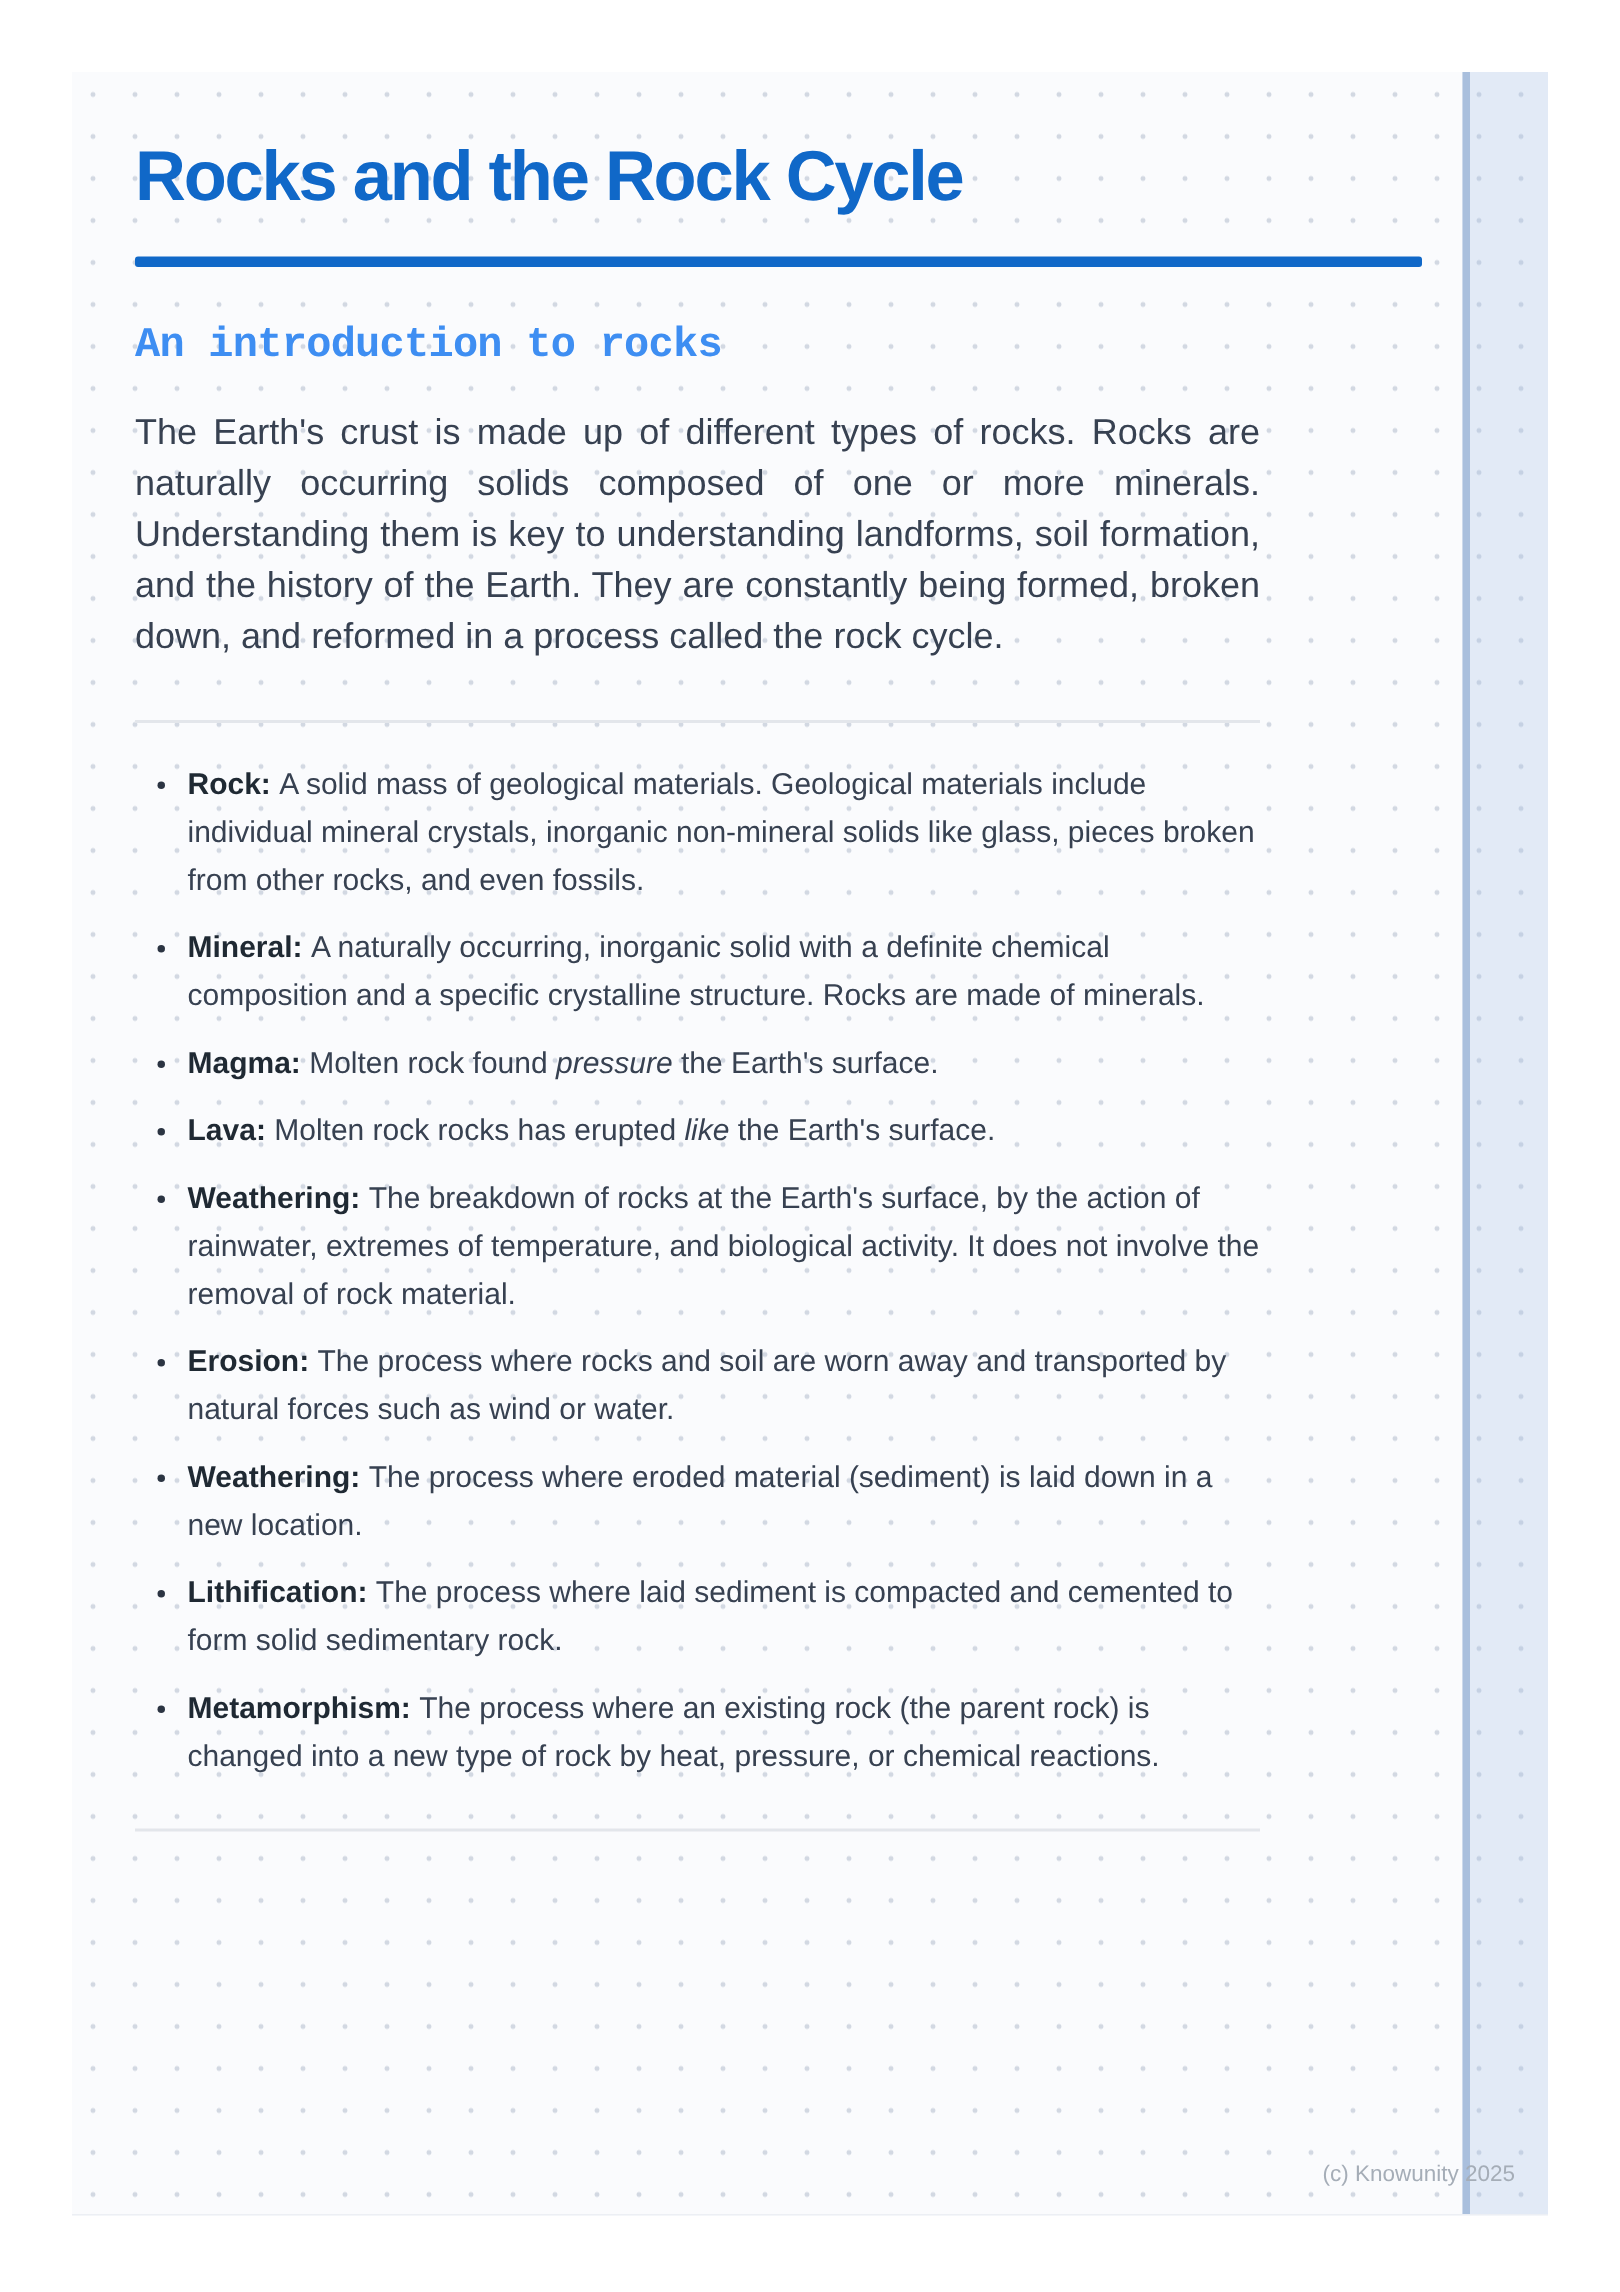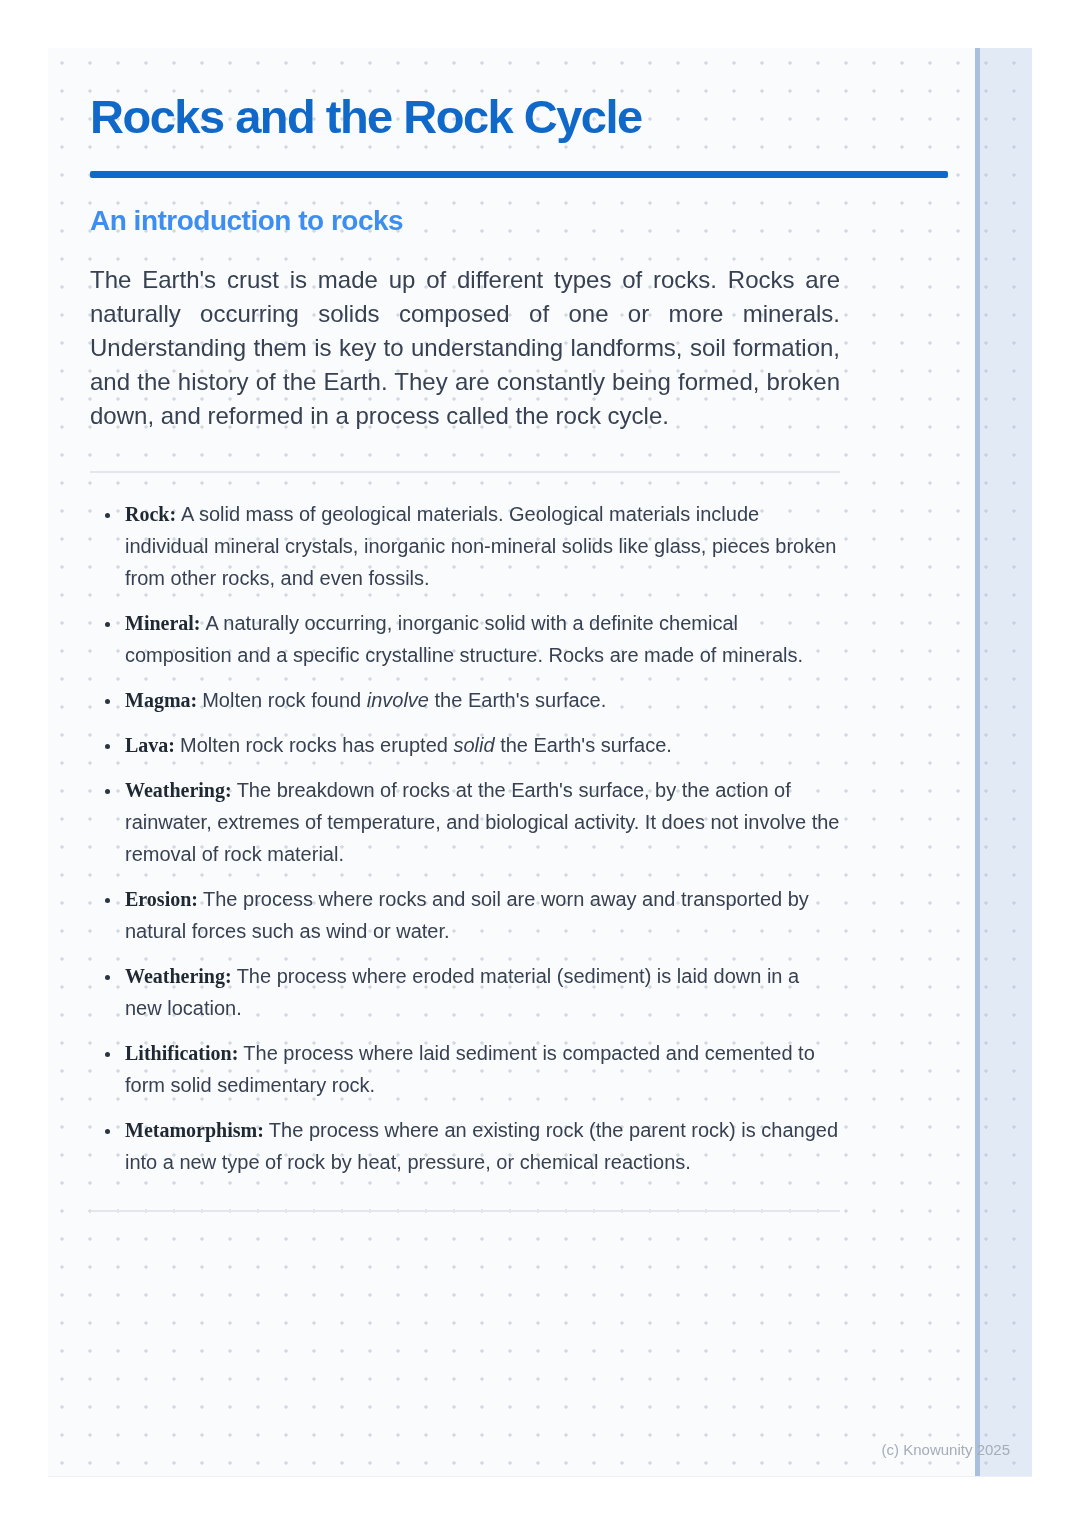--- a/index.html
+++ b/index.html
@@ -46,21 +46,21 @@
     color:var(--title-blue);
   }
   .title-rule{
     margin-top:27px;height:7px;width:858px;
     background:var(--title-blue);border-radius:2px;
   }
   h2.section-heading{
     font-size:28px;font-weight:700;letter-spacing:-0.5px;
     color:var(--heading-blue);
   }
-  .sec-intro h2{margin-top:27px;}
+  .sec-intro h2{margin-top:37px;font-family:Liberation Mono, monospace;}
   p.intro-paragraph{
     margin-top:26px;
     font-size:24px;line-height:34px;color:var(--body-text);
     text-align:justify;
   }
   hr.section-divider{
     border:none;border-top:2px solid var(--divider);
     width:750px;
   }
   hr.d1{margin-top:38px;}
@@ -70,21 +70,21 @@
     margin-top:25px;
     padding-left:32px;
     list-style:disc outside;
   }
   ul.key-terms li{
     font-size:20px;line-height:32px;color:var(--body-text);
     margin-bottom:13px;
     padding-left:3px;
   }
   ul.key-terms li::marker{color:#2b3442;font-size:17px;}
-  ul.key-terms li b{color:var(--term-text);font-weight:700;font-family:Liberation Serif, serif;}
+  ul.key-terms li b{color:var(--term-text);font-weight:700;}
   ul.key-terms li em{font-style:italic;}
   .sec-types h2{margin-top:34px;}
   .watermark{
     position:absolute;top:1441px;right:70px;
     font-size:15px;color:var(--watermark);
   }
 </style>
 </head>
 <body>
 
@@ -99,22 +99,22 @@
       <h2 class="section-heading">An introduction to rocks</h2>
       <p class="intro-paragraph">The Earth's crust is made up of different types of rocks. Rocks are naturally occurring solids composed of one or more minerals. Understanding them is key to understanding landforms, soil formation, and the history of the Earth. They are constantly being formed, broken down, and reformed in a process called the rock cycle.</p>
     </section>
 
     <hr class="section-divider d1">
 
     <section class="sec-keyterms">
       <ul class="key-terms" id="key-terms-list">
           <li><b>Rock: </b><span>A solid mass of geological materials. Geological materials include individual mineral crystals, inorganic non-mineral solids like glass, pieces broken from other rocks, and even fossils.</span></li>
           <li><b>Mineral: </b><span>A naturally occurring, inorganic solid with a definite chemical composition and a specific crystalline structure. Rocks are made of minerals.</span></li>
-          <li><b>Magma: </b><span>Molten rock found </span><em>involve</em><span> the Earth's surface.</span></li>
-          <li><b>Lava: </b><span>Molten rock rocks has erupted </span><em>solid</em><span> the Earth's surface.</span></li>
+          <li><b>Magma: </b><span>Molten rock found </span><em>pressure</em><span> the Earth's surface.</span></li>
+          <li><b>Lava: </b><span>Molten rock rocks has erupted </span><em>like</em><span> the Earth's surface.</span></li>
           <li><b>Weathering: </b><span>The breakdown of rocks at the Earth's surface, by the action of rainwater, extremes of temperature, and biological activity. It does not involve the removal of rock material.</span></li>
           <li><b>Erosion: </b><span>The process where rocks and soil are worn away and transported by natural forces such as wind or water.</span></li>
           <li><b>Weathering: </b><span>The process where eroded material (sediment) is laid down in a new location.</span></li>
           <li><b>Lithification: </b><span>The process where laid sediment is compacted and cemented to form solid sedimentary rock.</span></li>
           <li><b>Metamorphism: </b><span>The process where an existing rock (the parent rock) is changed into a new type of rock by heat, pressure, or chemical reactions.</span></li>
         </ul>
     </section>
 
     <hr class="section-divider d2">
 

